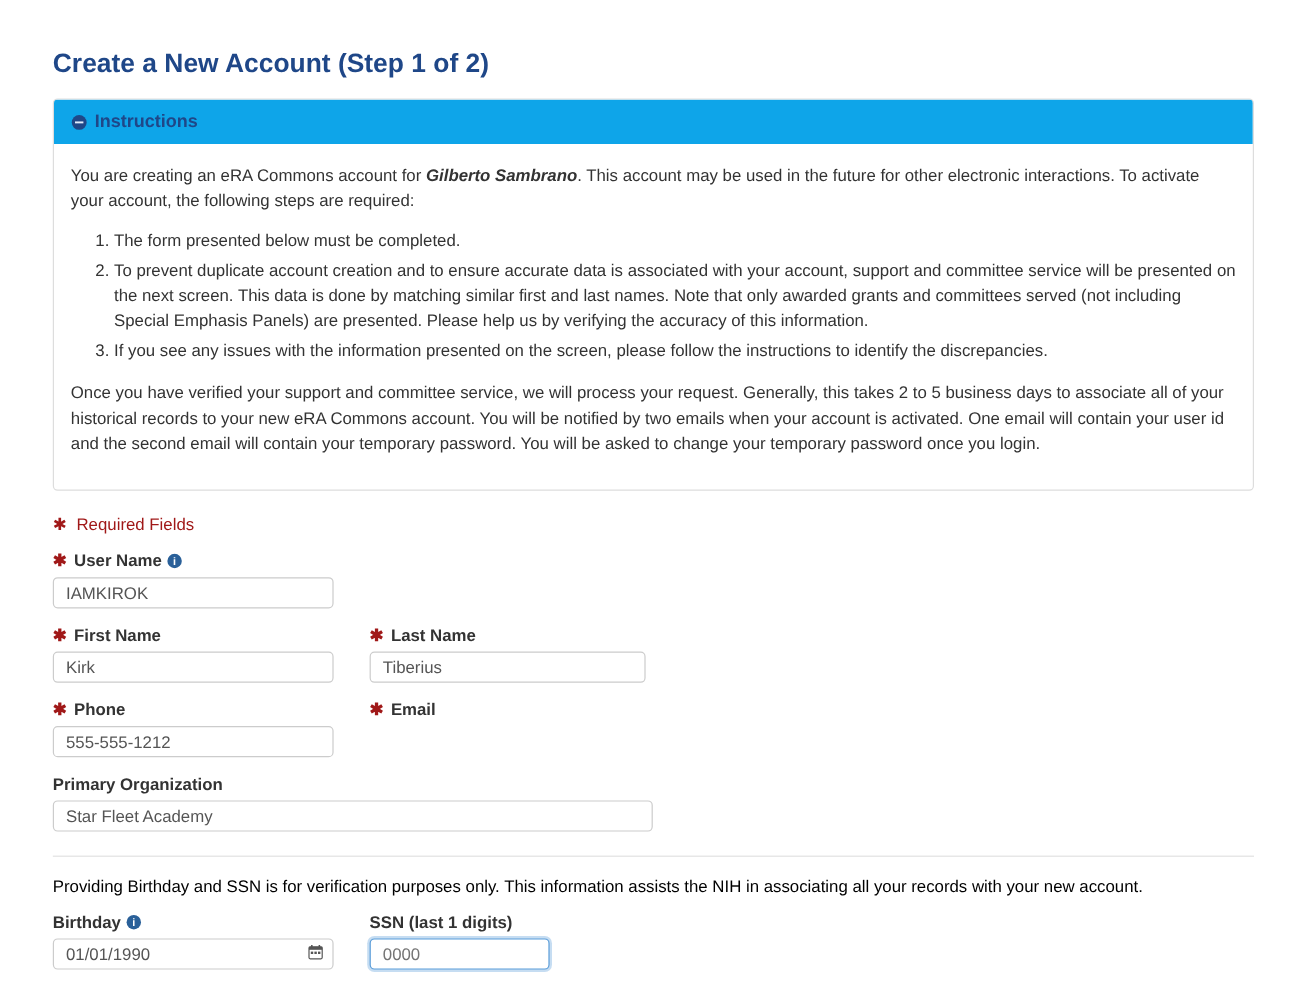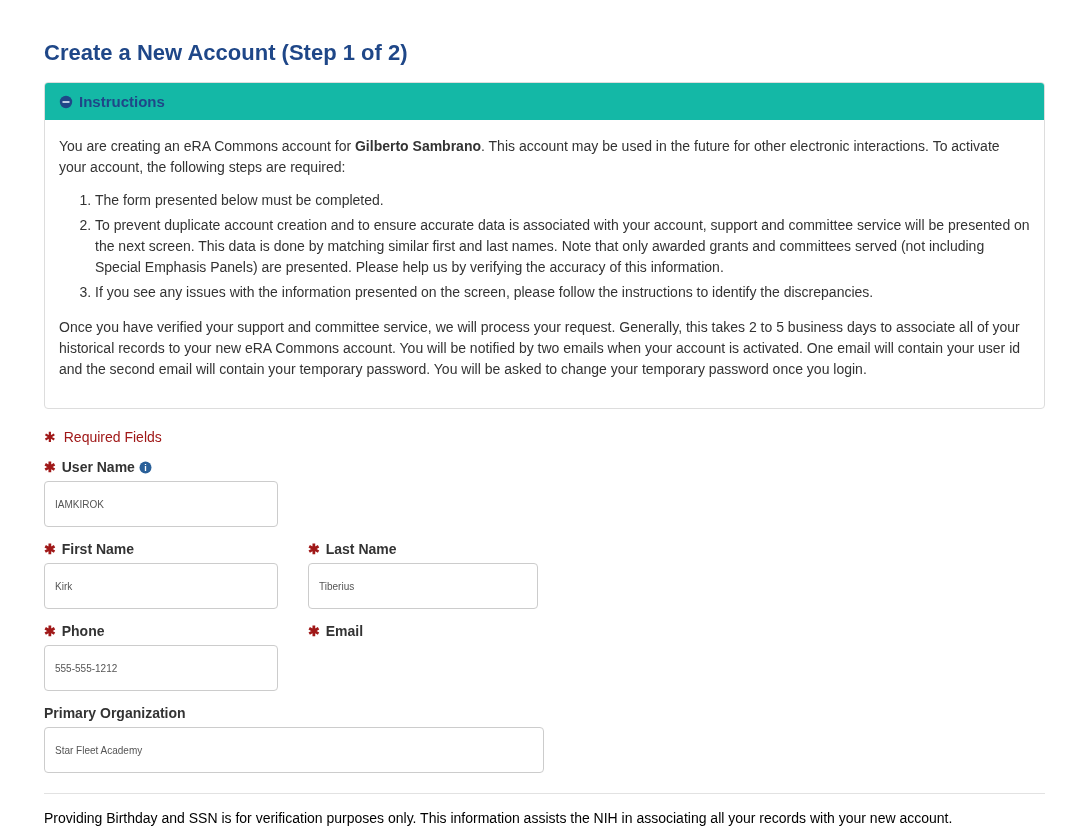--- a/index.html
+++ b/index.html
@@ -16,21 +16,21 @@
       font-size: 22px;
       margin-bottom: 16px;
     }
     .panel {
       border: 1px solid #ddd;
       border-radius: 4px;
       overflow: hidden;
       margin-bottom: 20px;
     }
     .panel-header {
-      background: #14b8a6;
+      background: #0ea5e9;
       padding: 10px 14px;
       color: #1f4788;
       font-weight: bold;
       font-size: 15px;
       display: flex;
       align-items: center;
       gap: 6px;
       cursor: pointer;
     }
     .panel-header .collapse-icon {
@@ -45,21 +45,21 @@
       padding: 16px 14px;
       line-height: 1.5;
       color: #333;
     }
     .panel-body p { margin-bottom: 12px; }
     .panel-body ol {
       margin: 0 0 14px 36px;
       padding: 0;
     }
     .panel-body ol li { margin-bottom: 4px; }
-    .bold-name { font-weight: bold; }
+    .bold-name { font-weight: bold; font-style: italic; }
 
     .required-legend {
       color: #a01818;
       margin: 12px 0 14px 0;
       display: flex;
       align-items: center;
       gap: 8px;
       font-size: 14px;
     }
     .req-star {
@@ -87,25 +87,25 @@
       gap: 4px;
     }
     .form-label .req-star { margin-right: 2px; }
     .info-icon {
       display: inline-flex;
       width: 14px; height: 14px;
       align-items:center; justify-content:center;
       color:#2a6099;
     }
     .text-input {
-      height: 46px;
+      height: 26px;
       padding: 6px 10px;
       border: 1px solid #ccc;
       border-radius: 4px;
-      font-size: 10px;
+      font-size: 14px;
       color: #555;
       background: #fff;
     }
     .w-234 { width: 234px; }
     .w-230 { width: 230px; }
     .w-500 { width: 500px; }
     .w-150 { width: 150px; }
     .input-with-icon {
       position: relative;
     }

